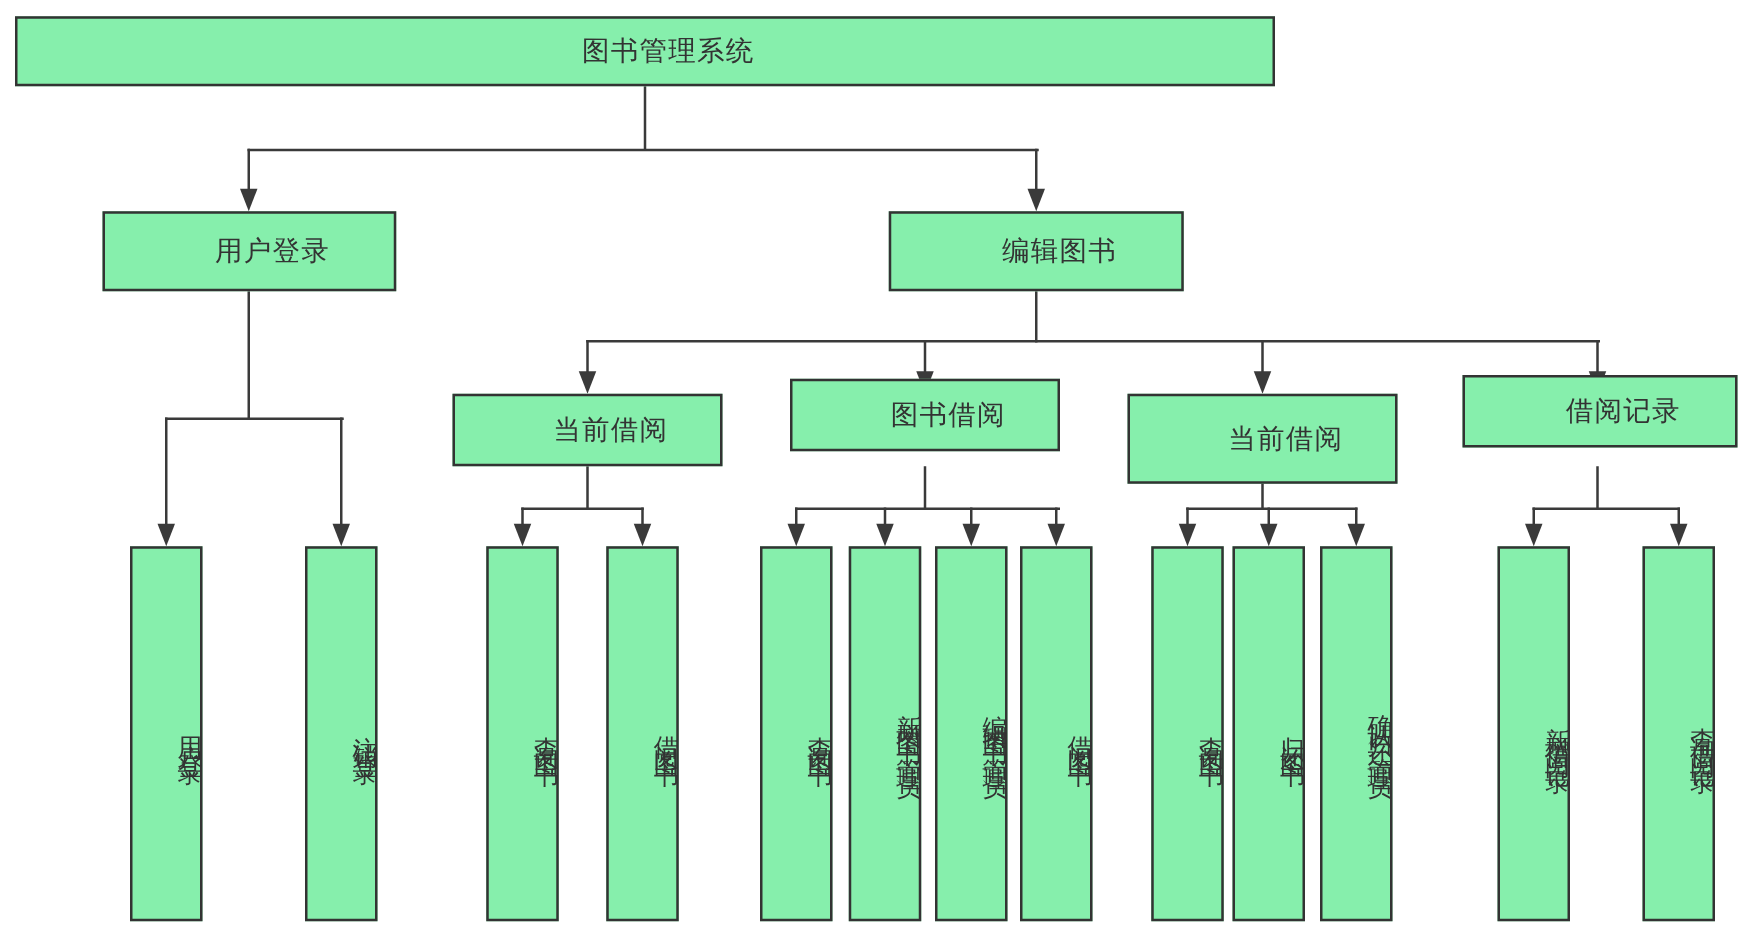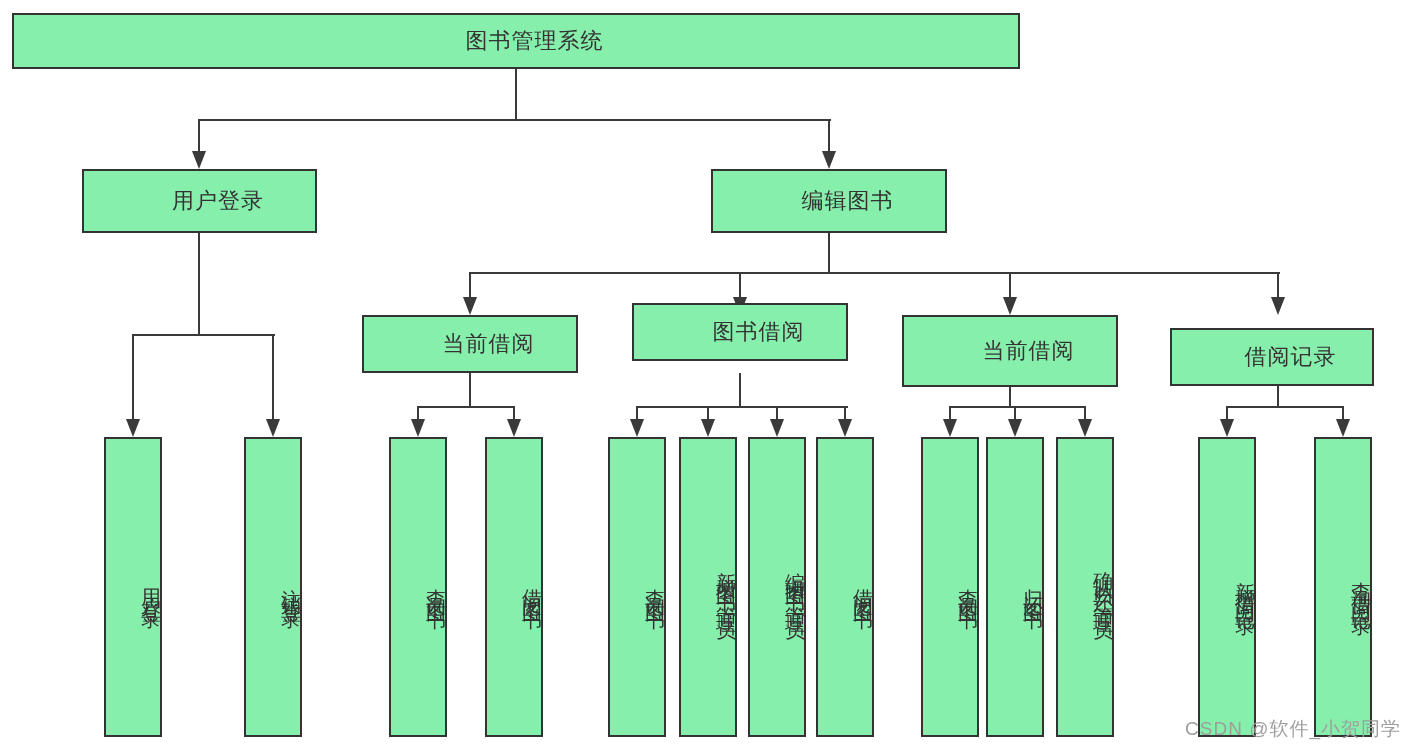--- a/index.html
+++ b/index.html
@@ -117,21 +117,21 @@
   <div class="box hbox" style="left:82px;top:169px;width:235px;height:64px">用户登录</div>
 
   <div class="box hbox" style="left:711px;top:169px;width:236px;height:64px">编辑图书</div>
 
   <div class="box hbox" style="left:362px;top:315px;width:216px;height:58px">当前借阅</div>
 
   <div class="box hbox" style="left:632px;top:303px;width:216px;height:58px">图书借阅</div>
 
   <div class="box hbox" style="left:902px;top:315px;width:216px;height:72px">当前借阅</div>
 
-  <div class="box hbox" style="left:1170px;top:328px;width:204px;height:58px">借阅记录</div>
+  <div class="box hbox" style="left:1170px;top:300px;width:220px;height:58px">借阅记录</div>
 
   <div class="box vbox" style="left:104px;top:437px;width:58px;height:300px">用户登录</div>
 
   <div class="box vbox" style="left:244px;top:437px;width:58px;height:300px">注销登录</div>
 
   <div class="box vbox" style="left:389px;top:437px;width:58px;height:300px">查询图书</div>
 
   <div class="box vbox" style="left:485px;top:437px;width:58px;height:300px">借阅图书</div>
 
   <div class="box vbox" style="left:608px;top:437px;width:58px;height:300px">查询图书</div>
@@ -145,15 +145,14 @@
   <div class="box vbox" style="left:921px;top:437px;width:58px;height:300px">查询图书</div>
 
   <div class="box vbox" style="left:986px;top:437px;width:58px;height:300px">归还图书</div>
 
   <div class="box vbox" style="left:1056px;top:437px;width:58px;height:300px">确认归还（管理员）</div>
 
   <div class="box vbox" style="left:1198px;top:437px;width:58px;height:300px">新增借阅记录</div>
 
   <div class="box vbox" style="left:1314px;top:437px;width:58px;height:300px">查询借阅记录</div>
 
-  <div class="watermark">CSDN @软件_小贺同学</div>
 
 </div>
 
 </body></html>

